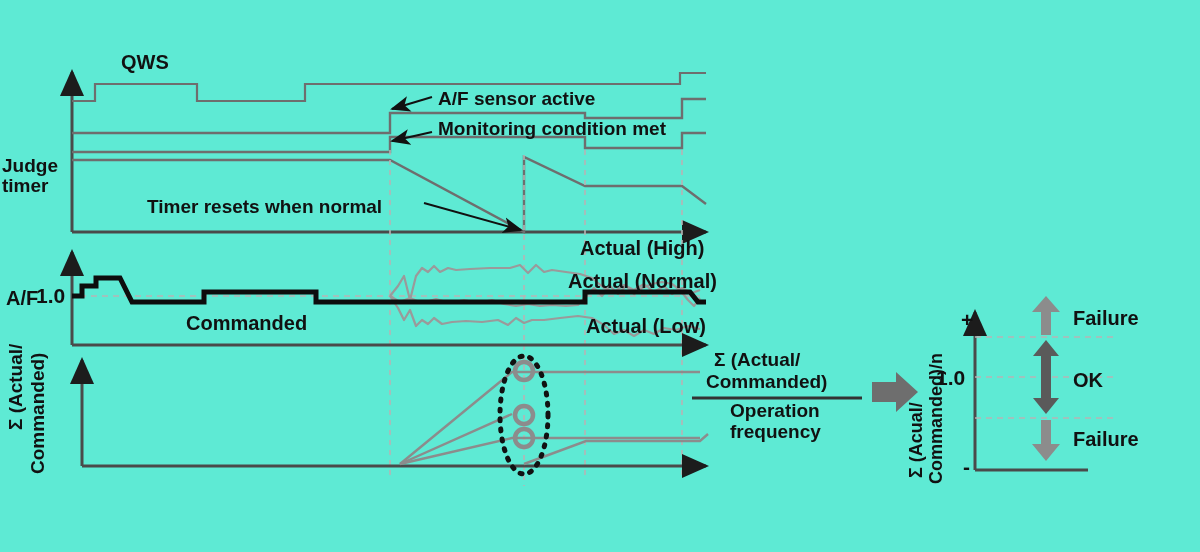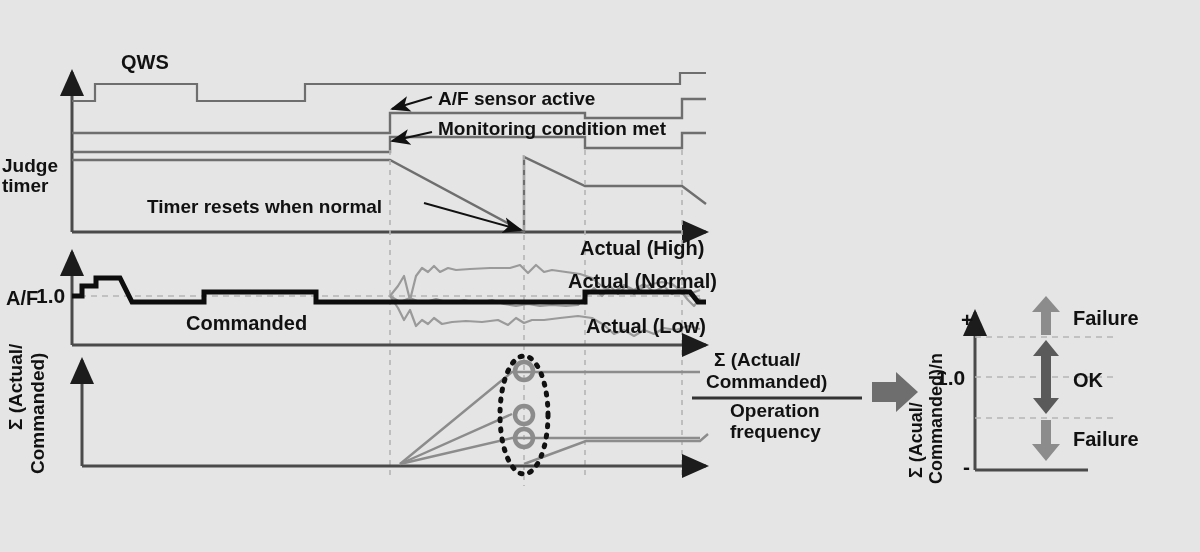--- a/index.html
+++ b/index.html
@@ -1,16 +1,16 @@
 <!DOCTYPE html>
 <html><head>
 <meta charset="utf-8">
 <style>
   html,body{margin:0;padding:0;background:#ffffff;}
-  #root{position:relative;width:1200px;height:552px;background:#e5e5e5;
+  #root{position:relative;width:1200px;height:552px;background:#5eead4;
         font-family:"Liberation Sans",sans-serif;overflow:hidden;}
   svg{display:block;}
   .lbl{font-family:"Liberation Sans",sans-serif;font-weight:bold;fill:#111111;}
 </style>
 </head>
 <body>
 
 <div id="root">
 <svg width="1200" height="552" viewBox="0 0 1200 552">
   <defs>

